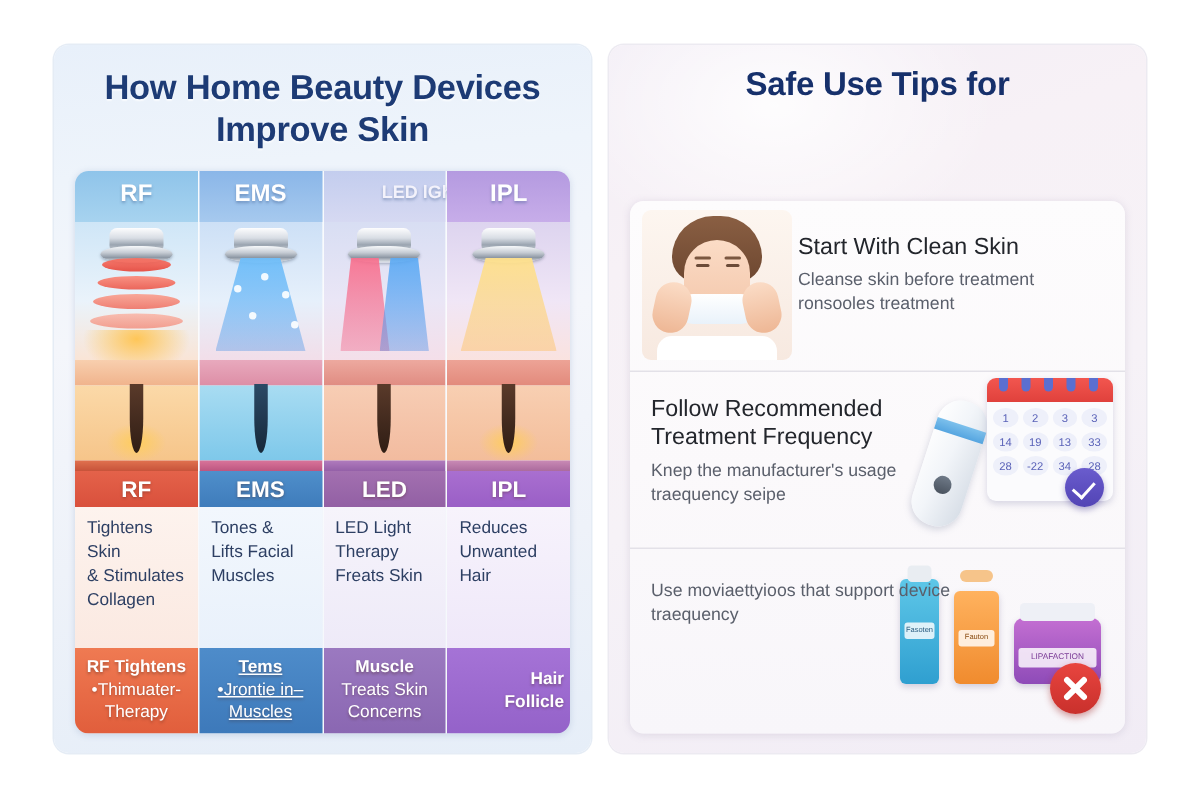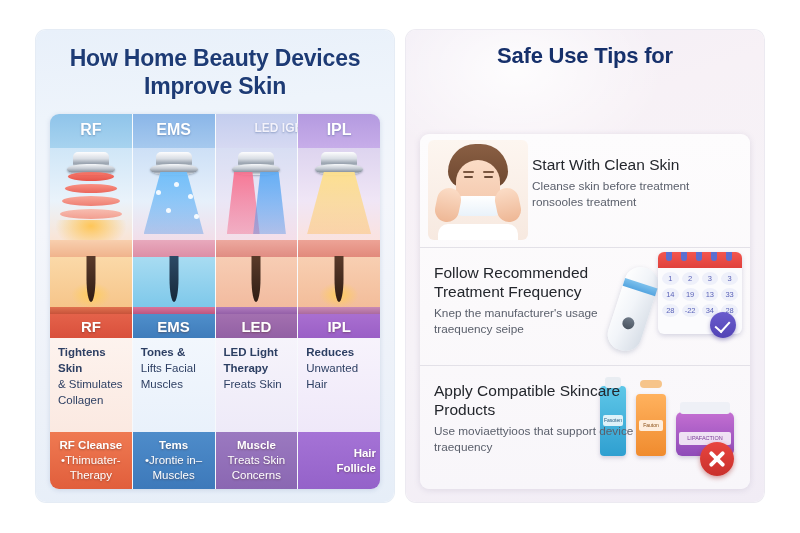--- a/index.html
+++ b/index.html
@@ -109,33 +109,33 @@
   
   .col-label{height:24px;display:flex;align-items:center;justify-content:center;
     color:#fff;font-weight:bold;font-size:15px;text-shadow:0 1px 2px rgba(80,40,30,.45);}
   .c1 .col-label{background:linear-gradient(180deg,#e4624a,#d9503c);}
   .c2 .col-label{background:linear-gradient(180deg,#4f8fcb,#3f7cbb);}
   .c3 .col-label{background:linear-gradient(180deg,#a370b0,#9260a4);}
   .c4 .col-label{background:linear-gradient(180deg,#a96fd0,#9a5fc6);}
 
   
   .col-desc{flex:1;padding:7px 7px 4px 8px;color:#2d3f63;font-size:11.5px;line-height:1.38;}
-  .col-desc b{font-weight:bold;display:block;}
+  .col-desc b{font-weight:normal;display:block;}
   .c1 .col-desc{background:linear-gradient(180deg,#fdf3ee,#fbe9e1);}
   .c2 .col-desc{background:linear-gradient(180deg,#f2f7fd,#e9f1fb);}
   .c3 .col-desc{background:linear-gradient(180deg,#f6f4fb,#eeeaf8);}
   .c4 .col-desc{background:linear-gradient(180deg,#f7f3fc,#efe8f9);}
 
   
   .col-foot{height:57px;display:flex;flex-direction:column;align-items:center;justify-content:center;
     color:#fff;font-size:11.5px;line-height:1.3;text-align:center;padding:0 4px;
     text-shadow:0 1px 2px rgba(70,35,30,.4);}
   .col-foot .t1{font-weight:bold;}
   .c1 .col-foot{background:linear-gradient(180deg,#ef7a52,#e15e3c);}
-  .c2 .col-foot{background:linear-gradient(180deg,#4e8cca,#3d79ba);}
+  .c2 .col-foot{background:linear-gradient(180deg,#4e8cca,#3d79ba);text-decoration:underline;}
   .c3 .col-foot{background:linear-gradient(180deg,#9b79c0,#8a67b2);}
   .c4 .col-foot{background:linear-gradient(180deg,#a униquiet);}
   .c4 .col-foot{background:linear-gradient(180deg,#a573d6,#9462c9);align-items:flex-end;}
 
   
   .right-panel{
     position:absolute;left:406px;top:30px;width:358px;height:472px;
     border-radius:10px;overflow:hidden;
     background:linear-gradient(160deg,#f3eef6 0%,#f7f1f6 25%,#f6f2f7 55%,#f1ecf5 100%);
     box-shadow:0 0 0 1px rgba(200,195,215,.35);
@@ -260,21 +260,21 @@
             <div class="hotspot"></div>
             <div class="follicle"></div>
           </div>
         </div>
         <div class="col-label">RF</div>
         <div class="col-desc">
           <b>Tightens Skin</b>
           <span>&amp; Stimulates Collagen</span>
         </div>
         <div class="col-foot">
-          <div class="t1">RF Cleanse</div>
+          <div class="t1">RF Tightens</div>
           <div>•Thimuater-</div>
           <div>Therapy</div>
         </div>
       </div>
 
       <div class="col c2">
         <div class="col-head">
           <span>EMS</span>
         </div>
         <div class="illus">
@@ -436,21 +436,20 @@
             <i>-22</i>
             <i>34</i>
             <i>28</i>
           </div>
         </div>
         <div class="check" style="right:14px;top:64px;position:absolute;z-index:5"></div>
       </div>
 
       <div class="tip tip3">
         <div class="tip-text t3-text">
-          <div class="tip-h">Apply Compatible Skincare Products</div>
           <div class="tip-b">Use moviaettyioos that support device traequency</div>
         </div>
         <div class="prods">
           <div class="bottle b1">
             <div class="cap"></div>
             <div class="lbl" style="font-size:5px;color:#2a5d80;text-align:center;line-height:11px;overflow:hidden">Fasoten</div>
           </div>
           <div class="bottle b2">
             <div class="cap"></div>
             <div class="lbl" style="font-size:5px;color:#8a4c12;text-align:center;line-height:11px;overflow:hidden">Fauton</div>

